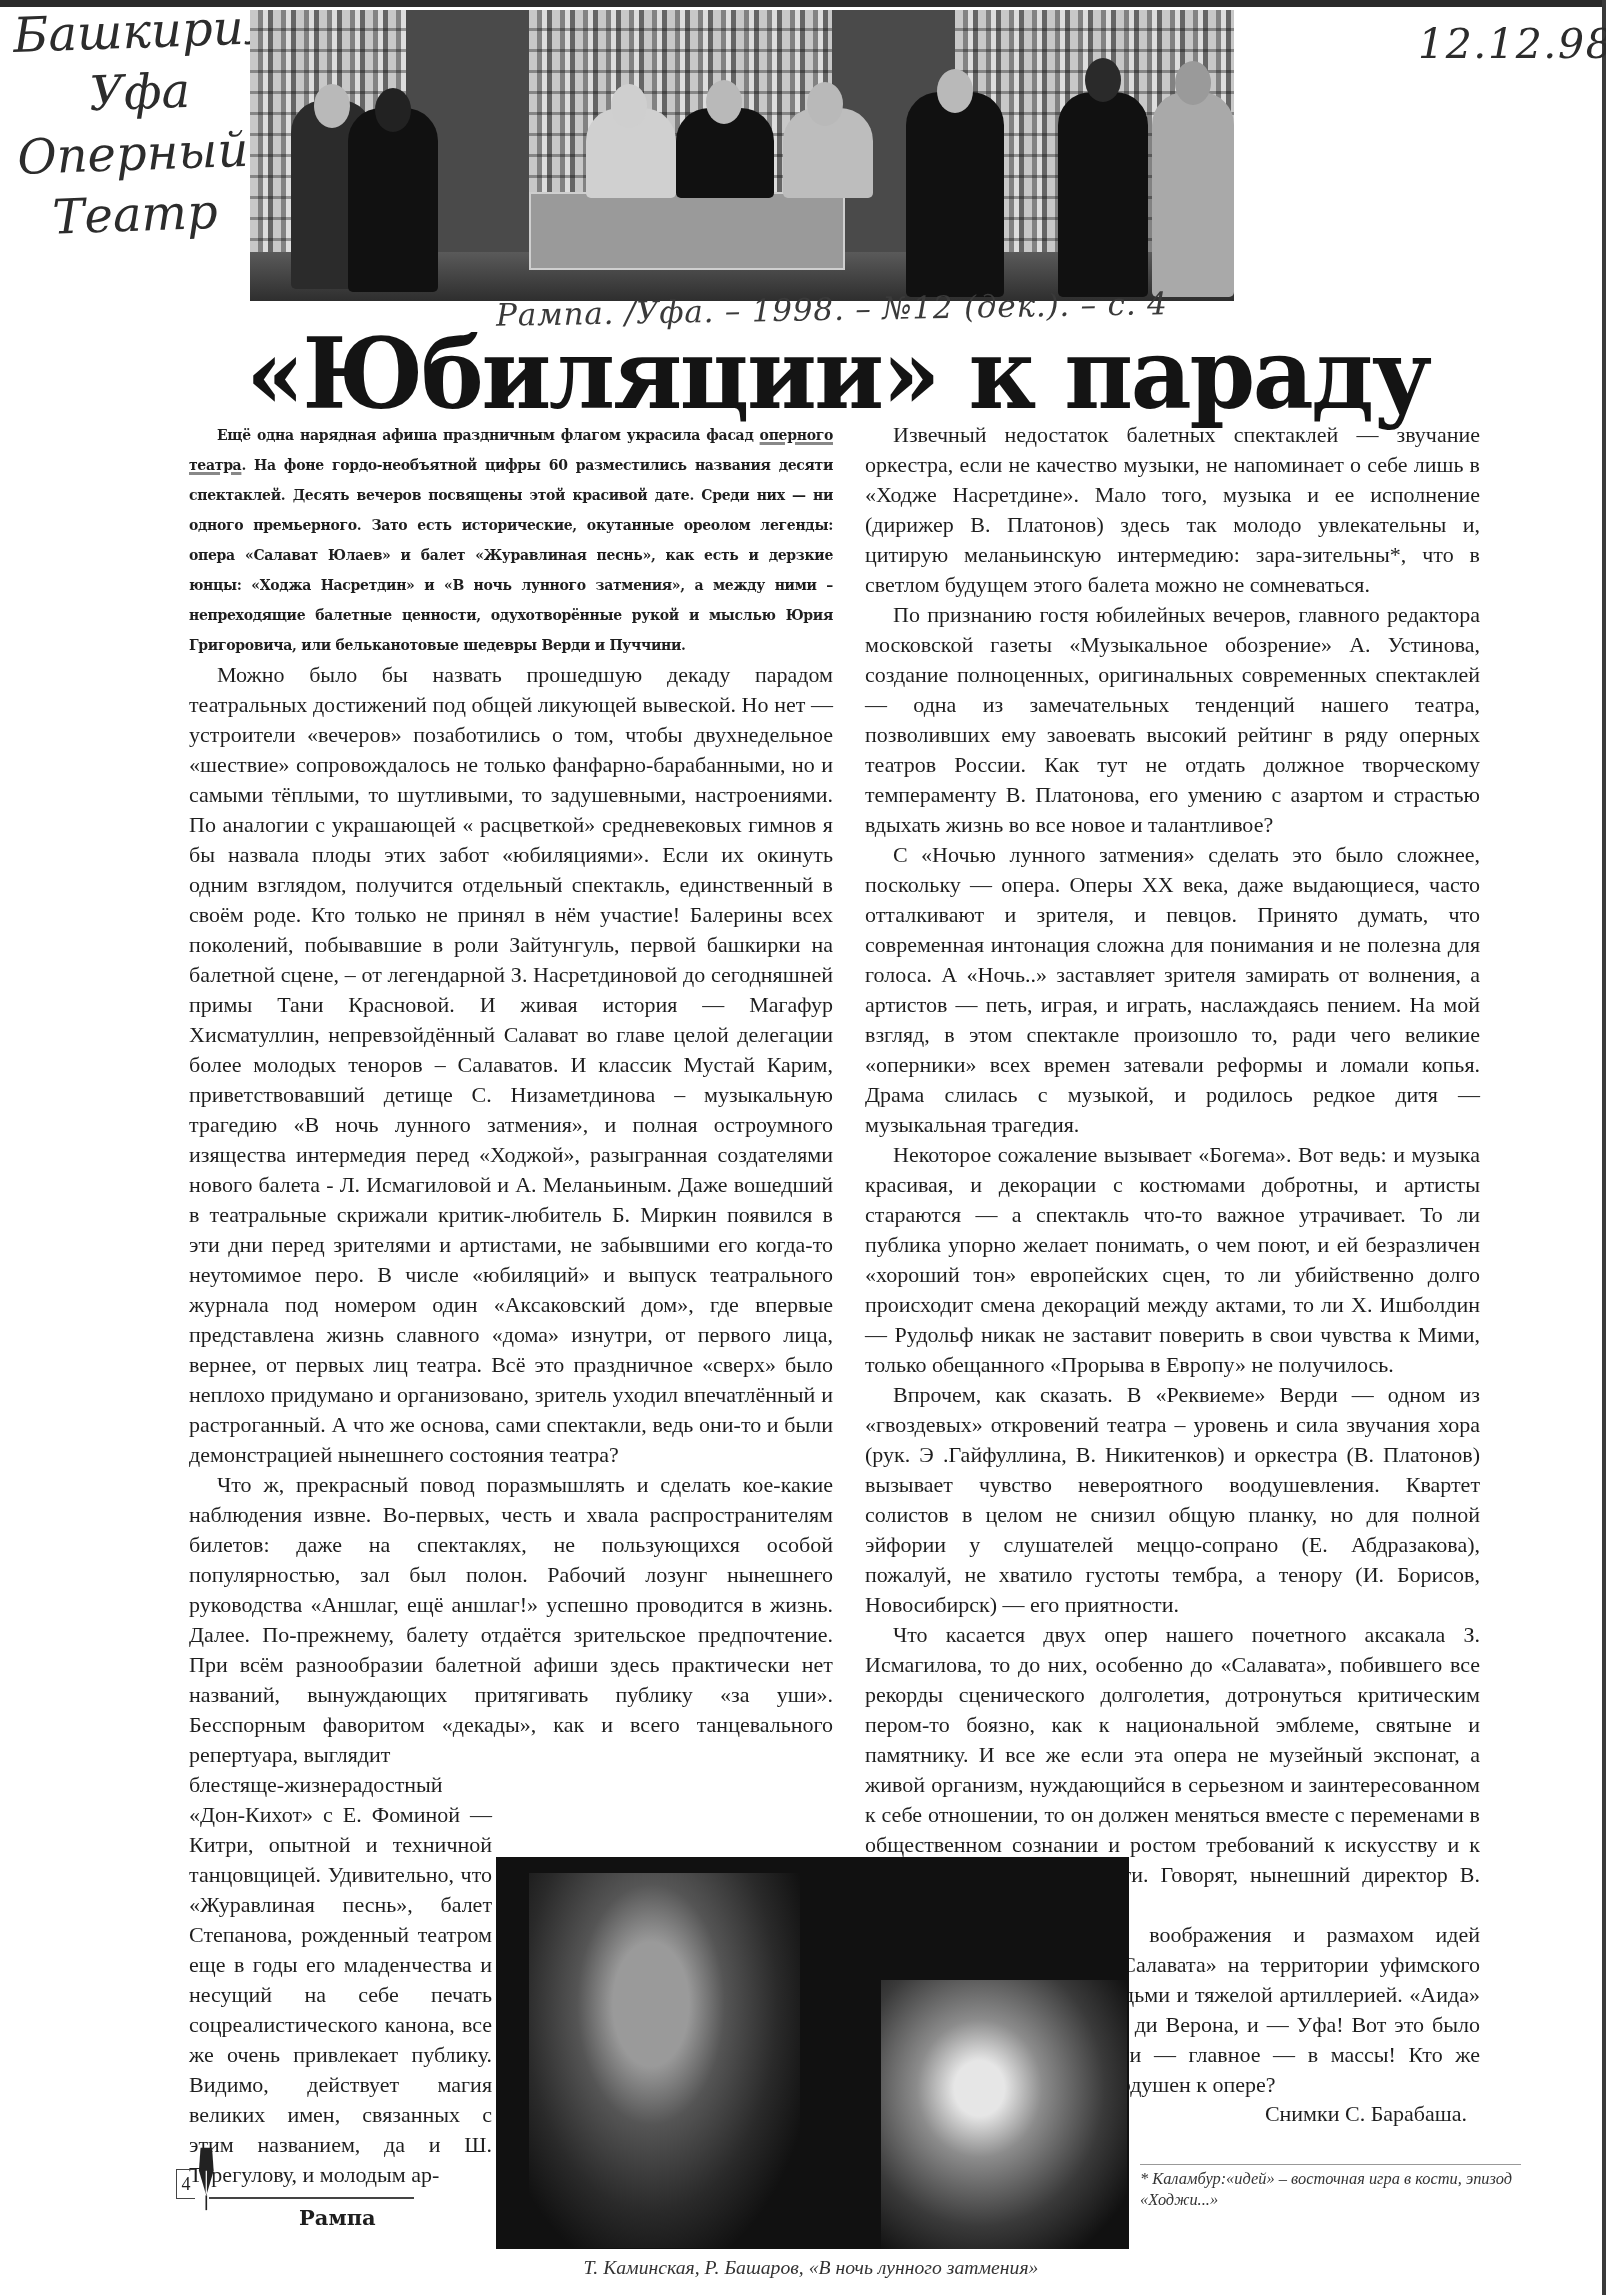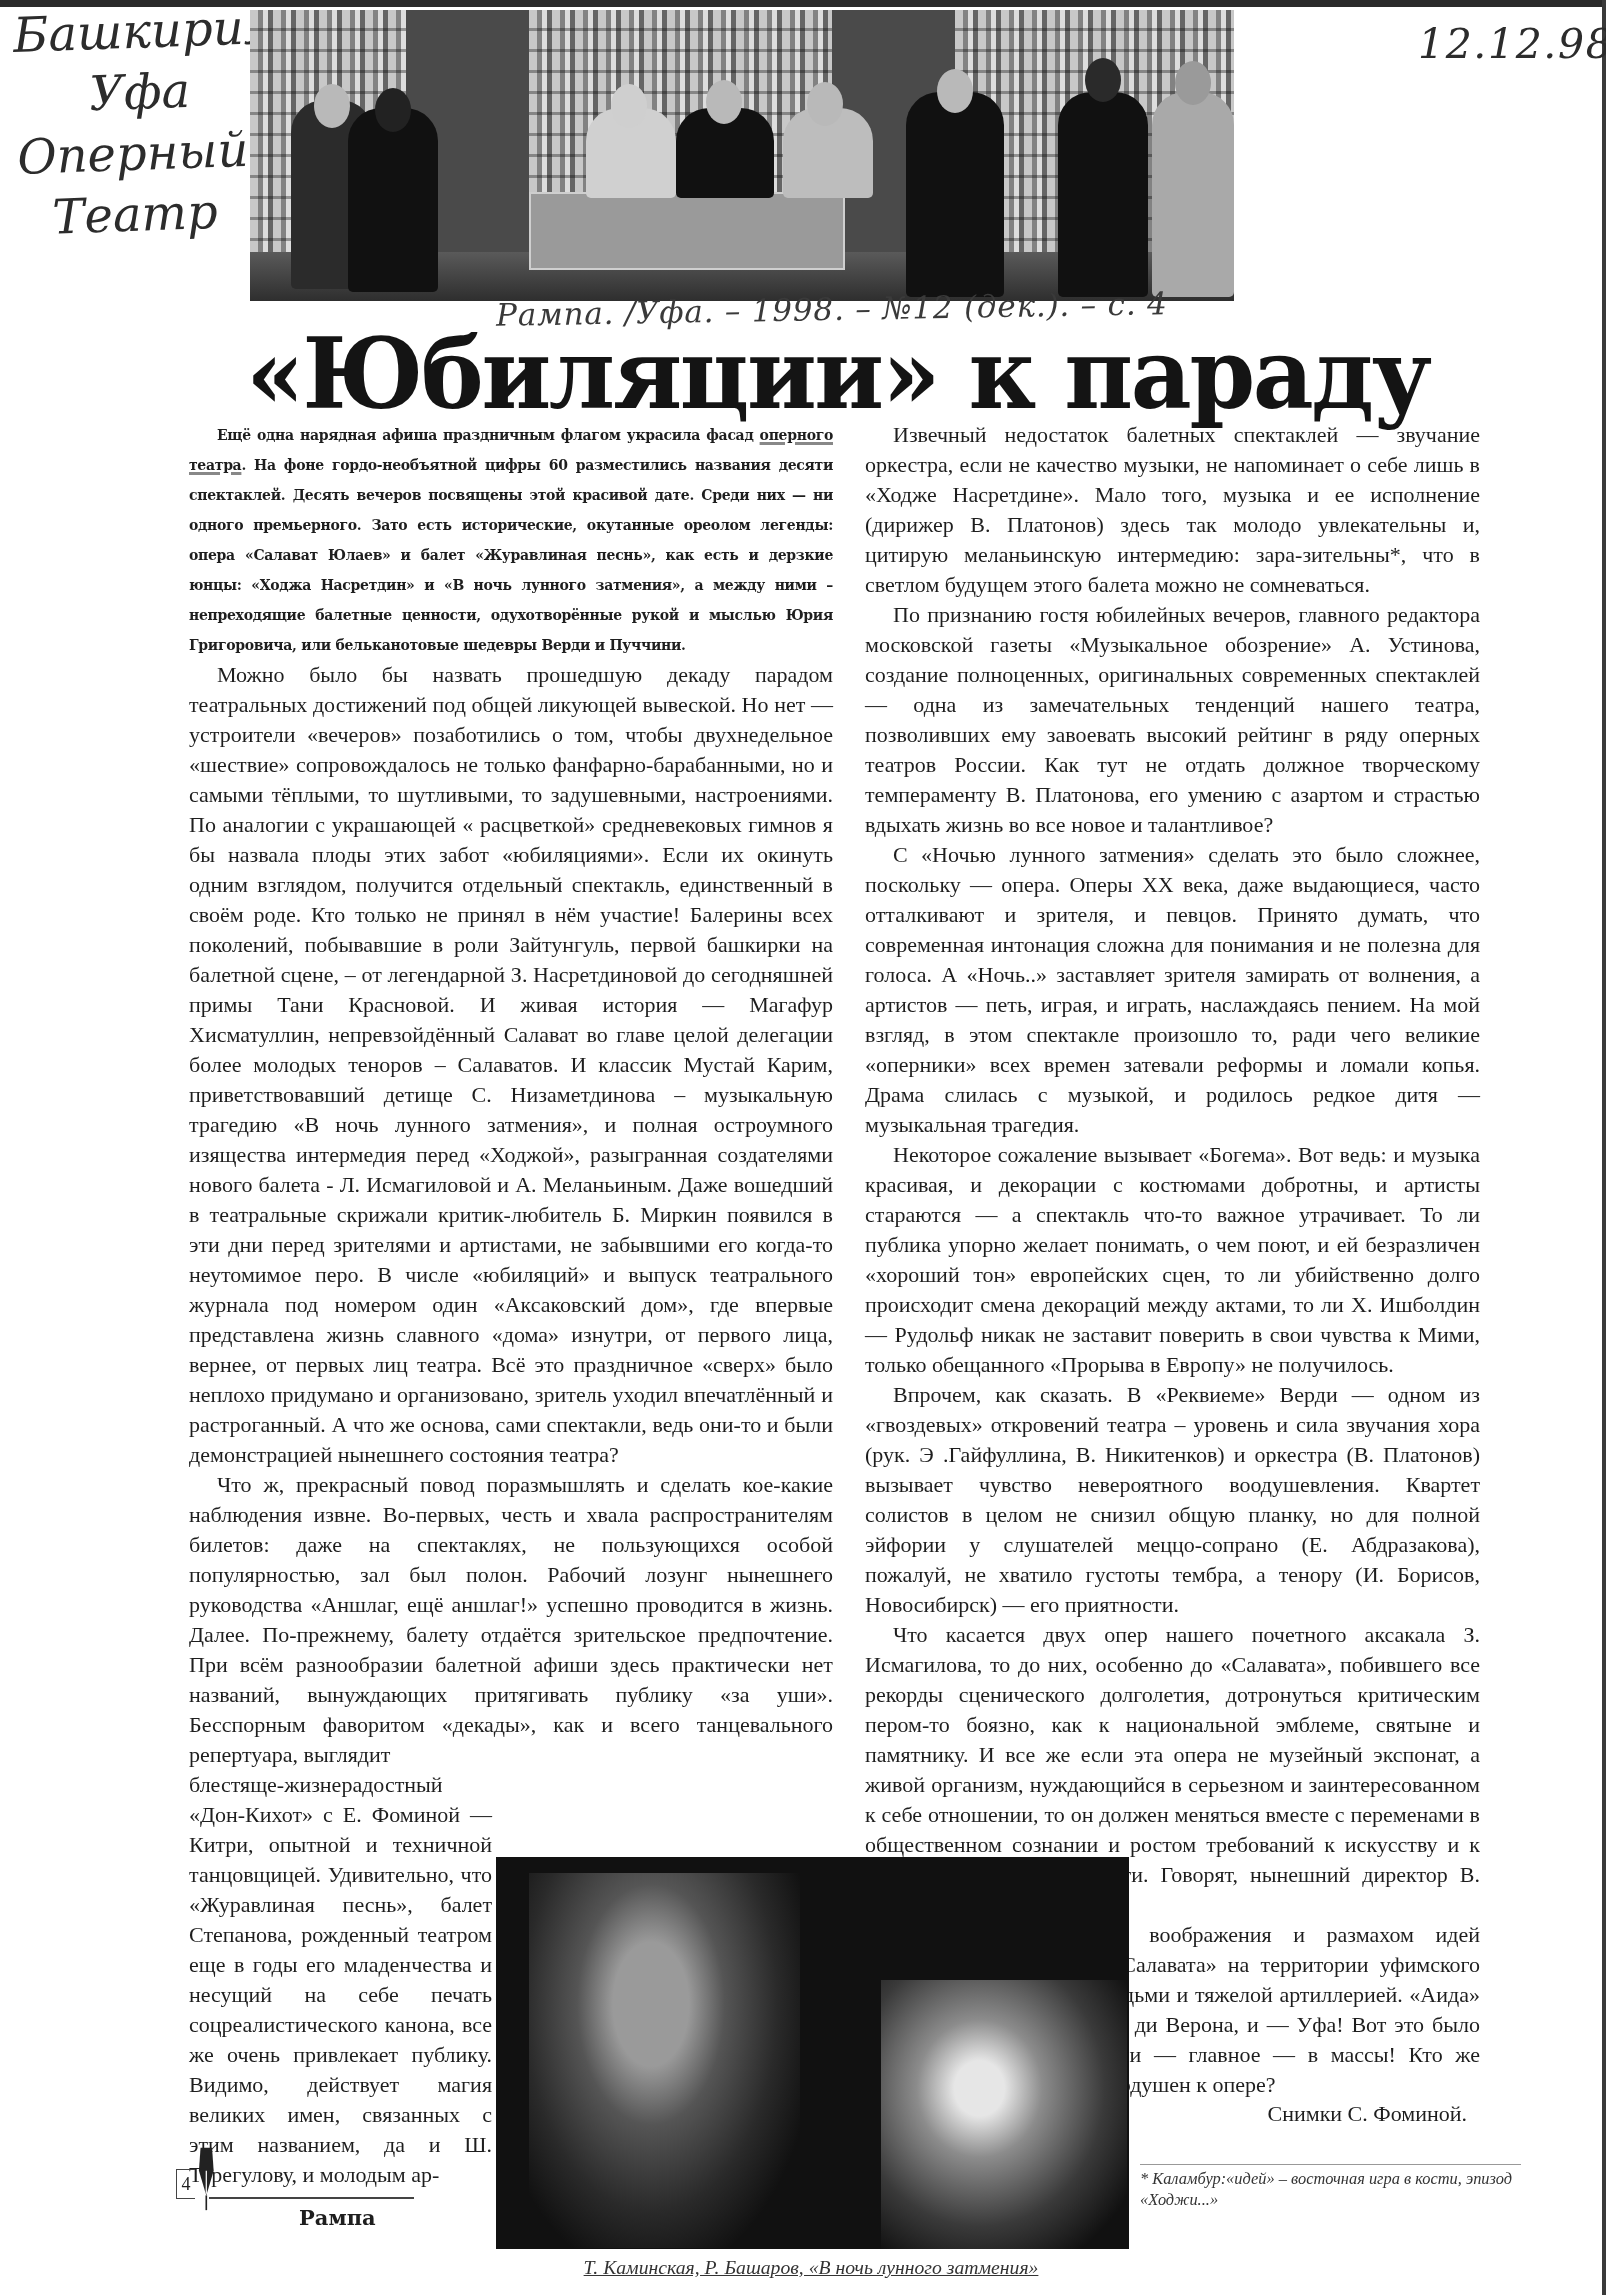--- a/index.html
+++ b/index.html
@@ -38,21 +38,21 @@
   .col-right { left: 865px; top: 420px; width: 615px; }
   .lead { font-family: "DejaVu Serif", serif; font-weight: bold; font-size: 14px; line-height: 30px; letter-spacing: -0.3px; }
   .lead .ul { text-decoration: underline; text-decoration-color: #888; text-decoration-thickness: 2.5px; }
   .narrow { width: 303px; }
   .narrow-right { margin-left: 260px; }
 
   
   .photo-bottom { position: absolute; left: 496px; top: 1857px; width: 633px; height: 392px; background: #111; overflow: hidden; }
   .photo-bottom .fig1 { position: absolute; left: 33px; top: 16.4px; width: 271px; height: 375px; background: radial-gradient(ellipse at 45% 35%, #9a9a9a 0 18%, #555 35%, #2a2a2a 60%, #111 80%); }
   .photo-bottom .fig2 { position: absolute; left: 385px; top: 123px; width: 246px; height: 271px; background: radial-gradient(ellipse at 40% 40%, #e6e6e6 0 12%, #8c8c8c 30%, #3a3a3a 60%, #111 85%); }
-  .caption { position: absolute; left: 430px; top: 2256px; width: 762px; text-align: center; font-family: "Liberation Serif", serif; font-style: italic; font-size: 19.7px; color: #333; text-decoration: underline; }
+  .caption { position: absolute; left: 430px; top: 2256px; width: 762px; text-align: center; font-family: "Liberation Serif", serif; font-style: italic; font-size: 19.7px; color: #333; }
 
   
   .signature { position: absolute; left: 1131px; top: 2099px; width: 336px; text-align: right; font-size: 22px; line-height: 29.5px; }
   .signature .author { font-family: "DejaVu Serif", serif; font-weight: bold; font-size: 20.5px; }
   .footnote-rule { position: absolute; left: 1140px; top: 2164px; width: 381px; height: 0.8px; background: #999; }
   .footnote { position: absolute; left: 1140px; top: 2168px; width: 385px; font-style: italic; font-size: 16.4px; line-height: 21px; color: #333; }
 
   
   .footer { position: absolute; left: 176px; top: 2146px; width: 271px; height: 66px; }
   .footer .pagenum { position: absolute; left: 0; top: 23px; width: 18px; height: 28px; border: 1.6px solid #444; border-right: none; font-size: 18px; line-height: 28px; text-align: center; }
@@ -121,21 +121,21 @@
   <p class="noindent narrow-right">ной ему масштабностью воображения и размахом идей задумался о постановке «Салавата» на территории уфимского ипподрома с живыми лошадьми и тяжелой артиллерией. «Аида» в Каире, знаменитая Арена ди Верона, и — Уфа! Вот это было бы прорыв! И в Европу, и — главное — в массы! Кто же останется после этого равнодушен к опере?</p>
 </div>
 
 <div class="photo-bottom">
   <div class="fig1"></div>
   <div class="fig2"></div>
 </div>
 <div class="caption">Т. Каминская, Р. Башаров, «В ночь лунного затмения»</div>
 
 <div class="signature">
-  <div>Снимки С. Фоминой.</div>
+  <div>Снимки С. Барабаша.</div>
 </div>
 <div class="footnote-rule"></div>
 <div class="footnote">* Каламбур:«идей» – восточная игра в кости, эпизод «Ходжи...»</div>
 
 <div class="footer">
   <div class="pagenum">4</div>
   <div class="pen">
     <svg width="24.6" height="66" viewBox="0 0 30 80">
       <path d="M8 2 L22 2 L24 30 L15 60 L6 30 Z" fill="#222"></path>
       <path d="M15 30 L15 58" stroke="#fff" stroke-width="1.5"></path>

